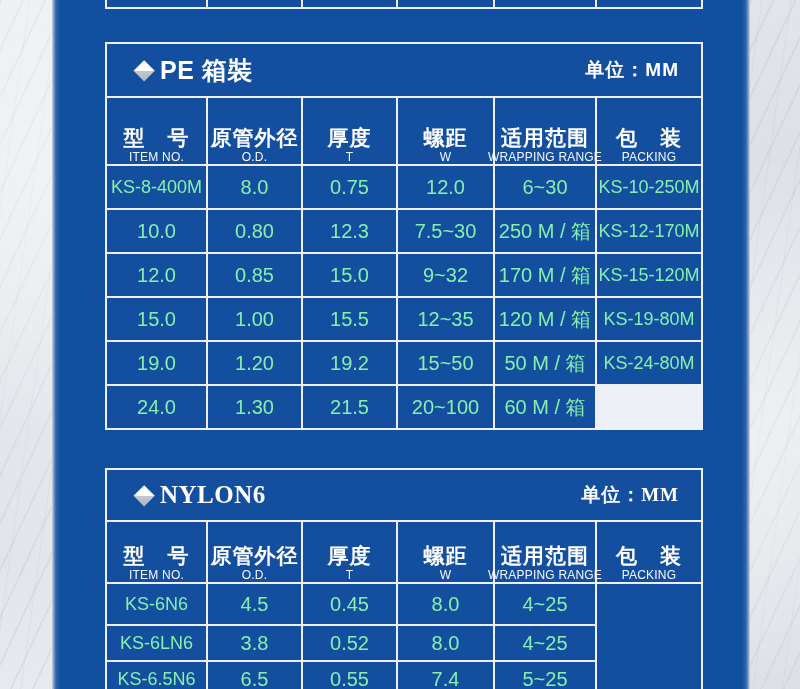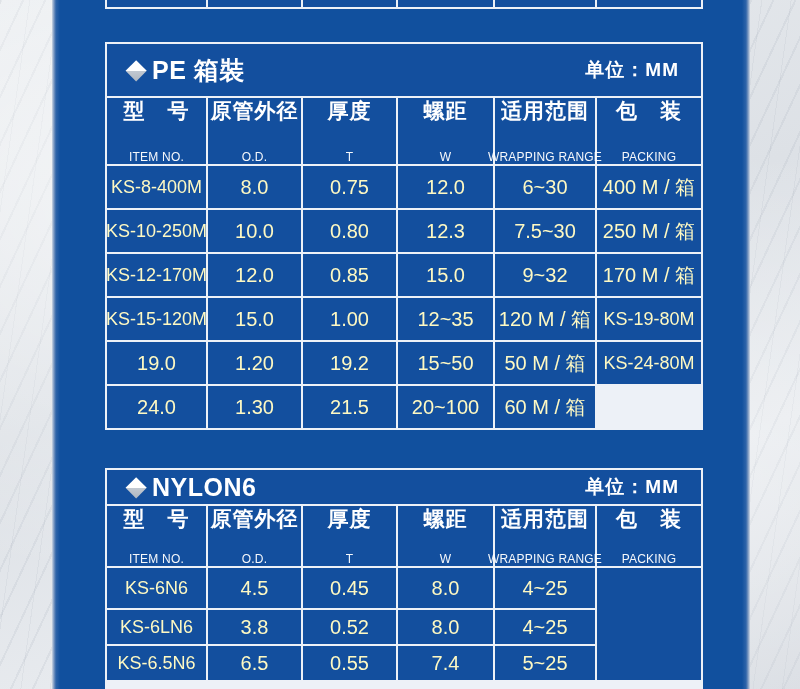--- a/index.html
+++ b/index.html
@@ -48,54 +48,54 @@
     display: flex; flex-direction: column; gap: 2px;
     background: var(--border-white);
     border: 2px solid var(--border-white);
   }
   #pe-table { top: 42px; }
   #nylon6-table { top: 468px; height: 300px; }
 
   .title-bar {
     background: var(--cell-blue);
     display: flex; align-items: center; justify-content: space-between;
-    padding: 0 22px 0 22px;
+    padding: 0 22px 0 30px;
   }
   #pe-table .title-bar { height: 52px; }
-  #nylon6-table .title-bar { height: 34px; }
+  #nylon6-table .title-bar { height: 50px; font-family: Liberation Serif, serif; }
   .title-left { display: flex; align-items: center; color: var(--text-white); }
   .diamond {
     width: 15px; height: 15px; margin-right: 8px; flex: 0 0 auto;
     transform: rotate(45deg) translateY(0.5px);
     background: linear-gradient(135deg, #ffffff 0%, #ffffff 50%, #c2c9d2 50%, #aeb6c0 100%);
   }
   .title-text { font-size: 25px; font-weight: bold; letter-spacing: 0.5px; }
   .unit-label { color: var(--text-white); font-size: 19px; font-weight: bold; letter-spacing: 1px; margin-left: 29px; }
 
   .header-grid {
     display: grid; grid-template-columns: 99px 93px 93px 95px 100px 1fr;
     gap: 2px; background: transparent;
   }
   #pe-table .header-grid { height: 66px; }
   #nylon6-table .header-grid { height: 60px; }
   .hcell {
     background: var(--cell-blue); color: var(--text-white);
-    display: flex; flex-direction: column; align-items: center; justify-content: space-between;
+    display: flex; flex-direction: column; align-items: center; justify-content: flex-end;
   }
   .hd-cn { font-size: 21px; font-weight: bold; line-height: 25px; letter-spacing: 1px; white-space: nowrap; }
   .hd-en { font-size: 12px; font-weight: normal; line-height: 14px; letter-spacing: 0.2px; opacity: 0.96; white-space: nowrap; }
 
   .rows-grid {
     display: grid; grid-template-columns: 99px 93px 93px 95px 100px 1fr;
     gap: 2px; background: transparent;
   }
   #pe-table .rows-grid { grid-template-rows: repeat(6, 42px); }
   #nylon6-table .rows-grid { grid-template-rows: 40px 34px 34px; }
   .cell {
-    background: var(--cell-blue); color: #fef9c3;
+    background: var(--cell-blue); color: #86efac;
     display: flex; align-items: center; justify-content: center;
     font-size: 20px; white-space: nowrap;
   }
   .cell.model { font-size: 18px; }
 </style>
 </head>
 <body>
 
 <div class="marble"></div>
 <div class="panel"></div>
@@ -142,36 +142,36 @@
       <span class="hd-cn">包　装</span>
       <span class="hd-en">PACKING</span>
     </div>
   </div>
   <div class="rows-grid">
       <div class="cell model">KS-8-400M</div>
       <div class="cell">8.0</div>
       <div class="cell">0.75</div>
       <div class="cell">12.0</div>
       <div class="cell">6~30</div>
-      <div class="cell">400 M / 箱</div>
       <div class="cell model">KS-10-250M</div>
       <div class="cell">10.0</div>
       <div class="cell">0.80</div>
       <div class="cell">12.3</div>
       <div class="cell">7.5~30</div>
       <div class="cell">250 M / 箱</div>
       <div class="cell model">KS-12-170M</div>
       <div class="cell">12.0</div>
       <div class="cell">0.85</div>
       <div class="cell">15.0</div>
       <div class="cell">9~32</div>
       <div class="cell">170 M / 箱</div>
       <div class="cell model">KS-15-120M</div>
       <div class="cell">15.0</div>
       <div class="cell">1.00</div>
+      <div class="cell">15.5</div>
       <div class="cell">12~35</div>
       <div class="cell">120 M / 箱</div>
       <div class="cell model">KS-19-80M</div>
       <div class="cell">19.0</div>
       <div class="cell">1.20</div>
       <div class="cell">19.2</div>
       <div class="cell">15~50</div>
       <div class="cell">50 M / 箱</div>
       <div class="cell model">KS-24-80M</div>
       <div class="cell">24.0</div>

